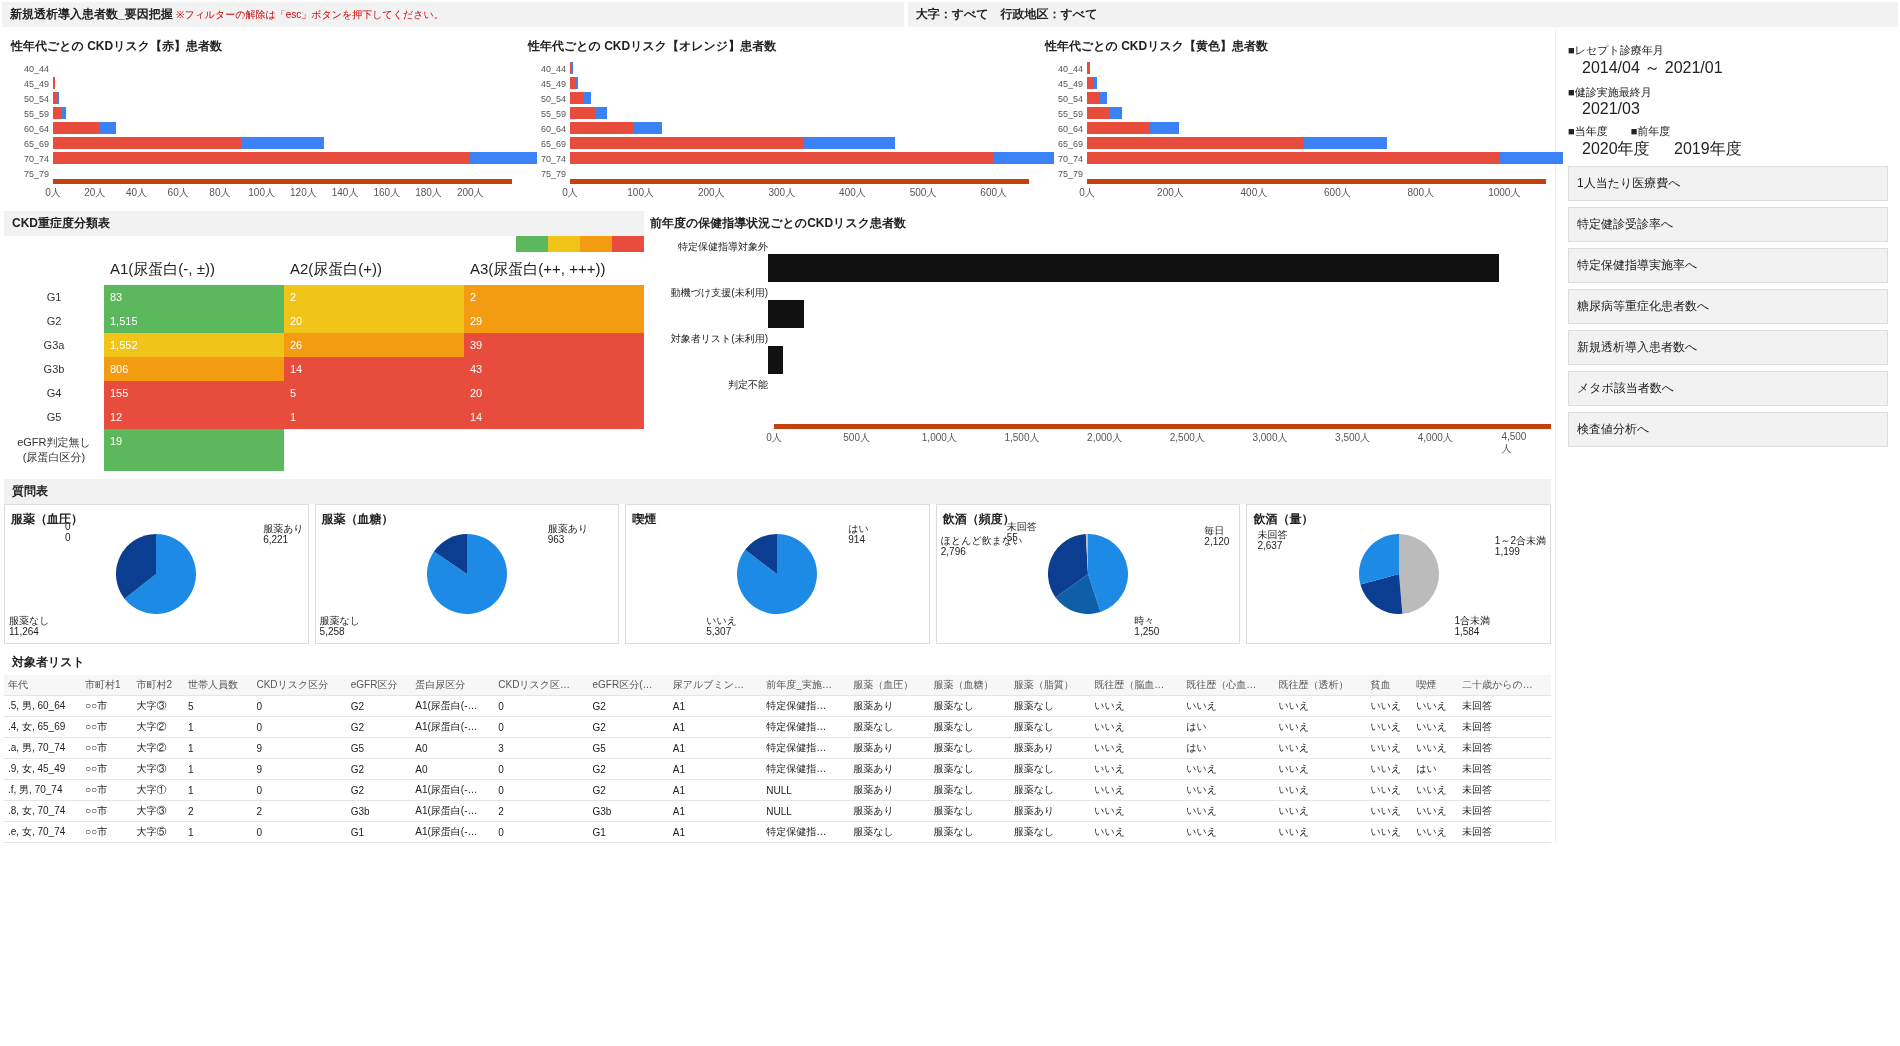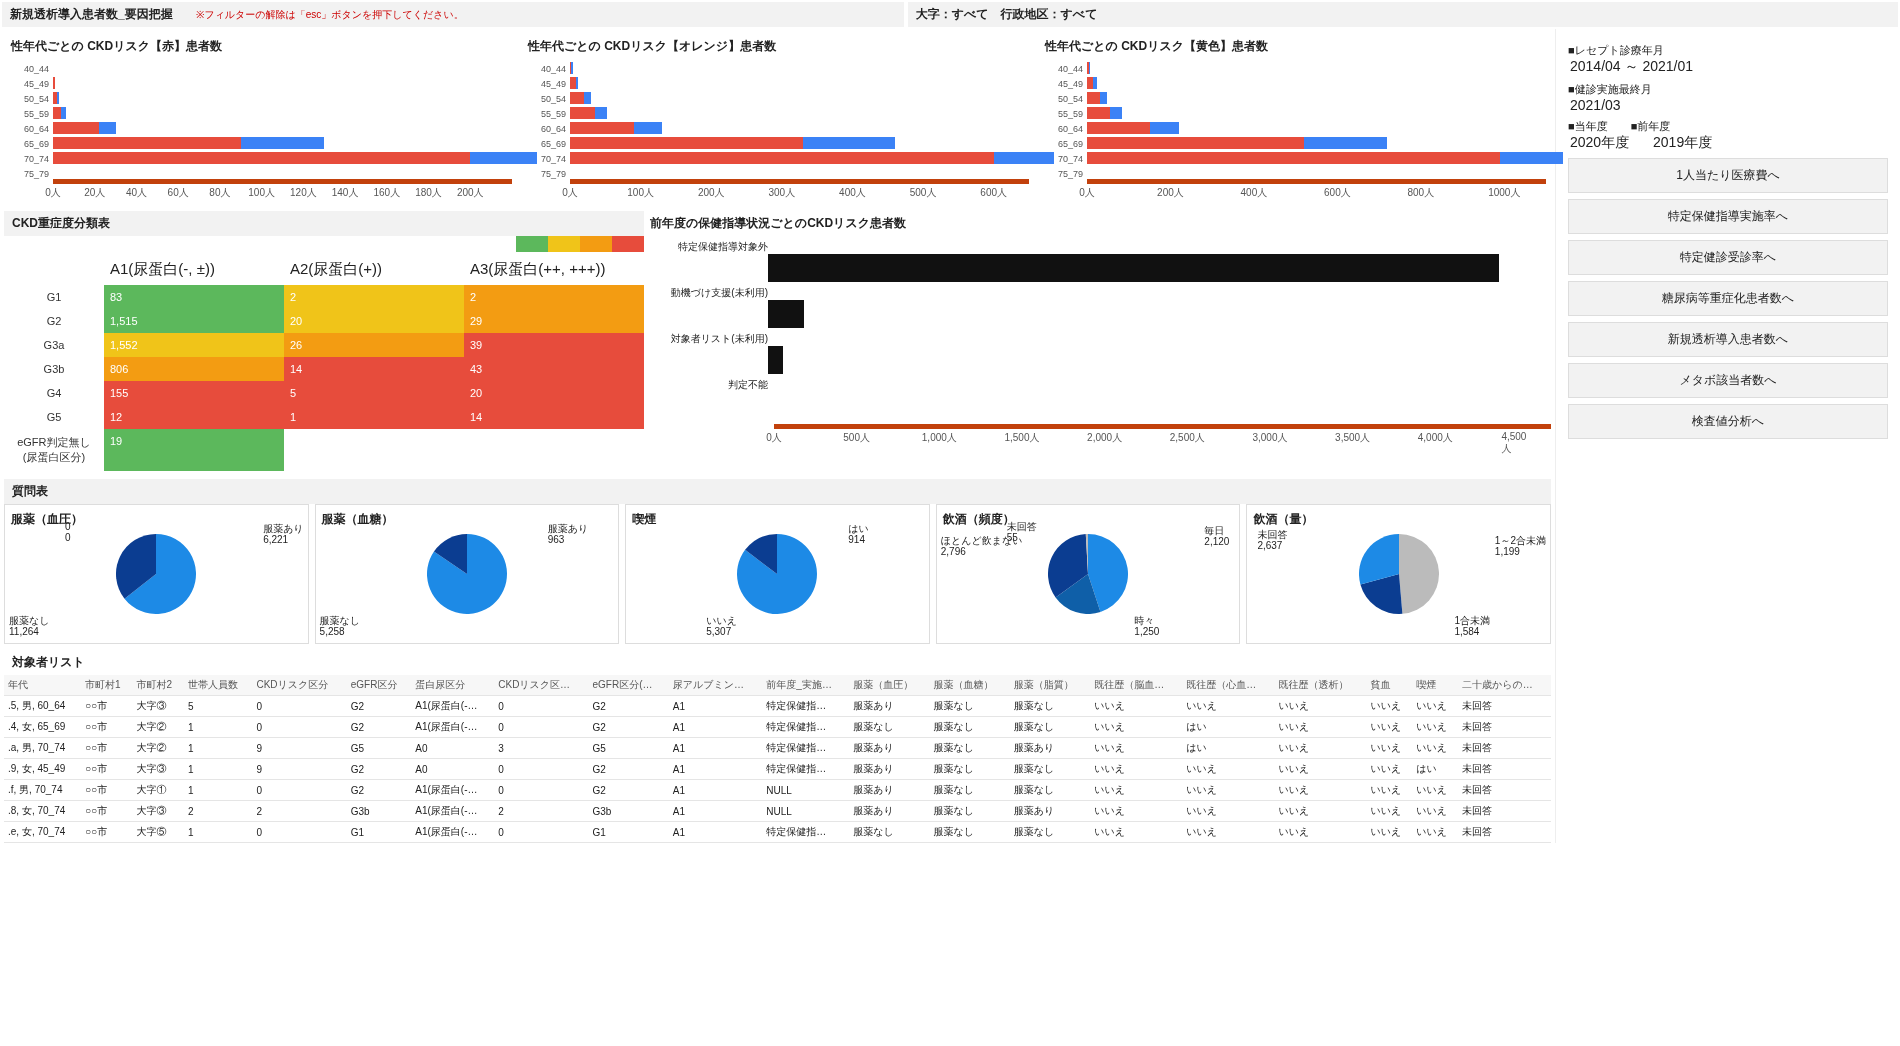--- a/index.html
+++ b/index.html
@@ -1,18 +1,18 @@
 <!DOCTYPE html>
 <html><head>
 <meta charset="utf-8">
 <style>
 html,body{margin:0;padding:0;font-family:"Meiryo","Yu Gothic",sans-serif;font-size:11px;color:#222;background:#fff;width:1900px}
 .top{display:flex}
 .hdr{background:#f2f2f2;padding:4px 8px;font-size:12px;font-weight:bold;margin:2px;flex:1}
-.red{color:#c00;font-weight:normal;font-size:10px;margin-left:20px}
+.red{color:#c00;font-weight:normal;font-size:10px;}
 .body{display:flex}
 .main{flex:1;padding:0 4px}
 .side{width:320px;padding:8px 12px;border-left:1px solid #eee}
 .charts3{display:flex;gap:4px}
 .card{flex:1;border:1px solid #fff;padding:4px}
 .ctitle{font-size:12px;font-weight:bold;padding:4px 2px}
 .hbar-ax{position:relative;height:16px;border-top:5px solid #c2410c;margin-left:44px;font-size:10px;color:#555}
 .hbar-ax span{position:absolute;top:2px;transform:translateX(-50%)}
 .hbar-row{display:flex;align-items:flex-end;height:15px}
 .hbar-lbl{width:40px;text-align:right;font-size:9px;color:#555;padding-right:4px}
@@ -35,23 +35,23 @@
 .q{margin-top:8px}
 .pies{display:flex;gap:6px}
 .pie-card{flex:1;border:1px solid #ddd;padding:4px;position:relative;height:130px}
 .pie-t{font-size:12px;font-weight:bold;padding:2px}
 .pie-svg{display:block;margin:4px auto}
 .pie-lab{position:absolute;font-size:10px;color:#222;line-height:1.1}
 .tbl{margin-top:6px}
 .tbl table{border-collapse:collapse;width:100%;font-size:10px}
 .tbl th,.tbl td{border-bottom:1px solid #e5e5e5;padding:3px 4px;text-align:left;white-space:nowrap;overflow:hidden;text-overflow:ellipsis}
 .tbl th{background:#f7f7f7;font-weight:normal;color:#555}
-.navbtn{display:block;background:#f2f2f2;border:1px solid #ddd;padding:8px;margin:6px 0;text-align:center;font-size:12px;cursor:pointer}
+.navbtn{display:block;background:#f2f2f2;border:1px solid #ddd;padding:8px;margin:6px 0;font-size:12px;cursor:pointer}
 .meta-k{font-size:11px;margin-top:6px}
-.meta-v{font-size:14px;margin-left:2px;margin-bottom:2px}
+.meta-v{font-size:16px;margin-left:14px;margin-bottom:2px}
 .yr{display:inline-block;margin-right:20px}
 </style>
 </head>
 <body>
 
 <div class="top">
   <div class="hdr">
     <span>新規透析導入患者数_要因把握</span>
     <span class="red">※フィルターの解除は「esc」ボタンを押下してください。</span>
   </div>
@@ -615,21 +615,21 @@
   <div class="meta-k">
     <span class="yr"><span>■当年度</span></span>
     <span class="yr"><span>■前年度</span></span>
   </div>
   <div class="meta-v">
     <span class="yr">2020年度</span>
     <span class="yr">2019年度</span>
   </div>
   <div id="nav">
         <a class="navbtn">1人当たり医療費へ</a>
+        <a class="navbtn">特定健診受診率へ</a>
         <a class="navbtn">特定保健指導実施率へ</a>
-        <a class="navbtn">特定健診受診率へ</a>
         <a class="navbtn">糖尿病等重症化患者数へ</a>
         <a class="navbtn">新規透析導入患者数へ</a>
         <a class="navbtn">メタボ該当者数へ</a>
         <a class="navbtn">検査値分析へ</a>
       </div>
 </div>
 </div>
 
 </body></html>

